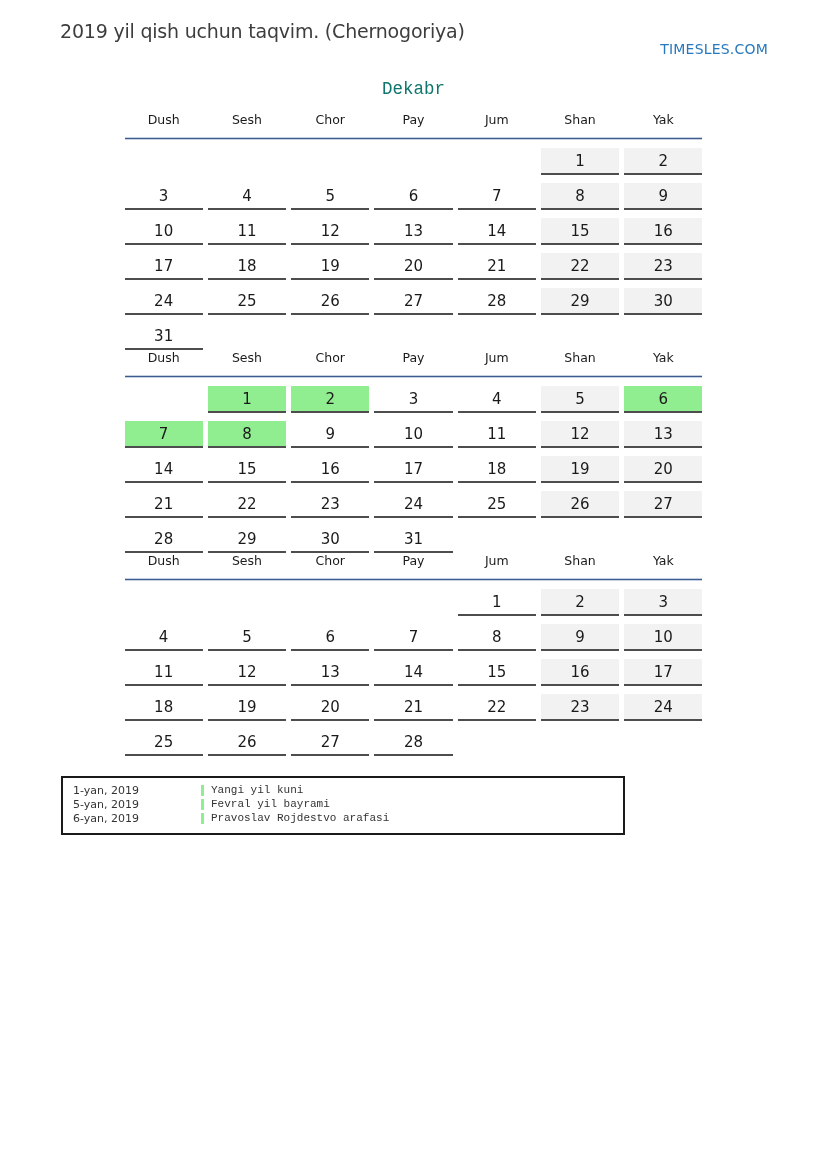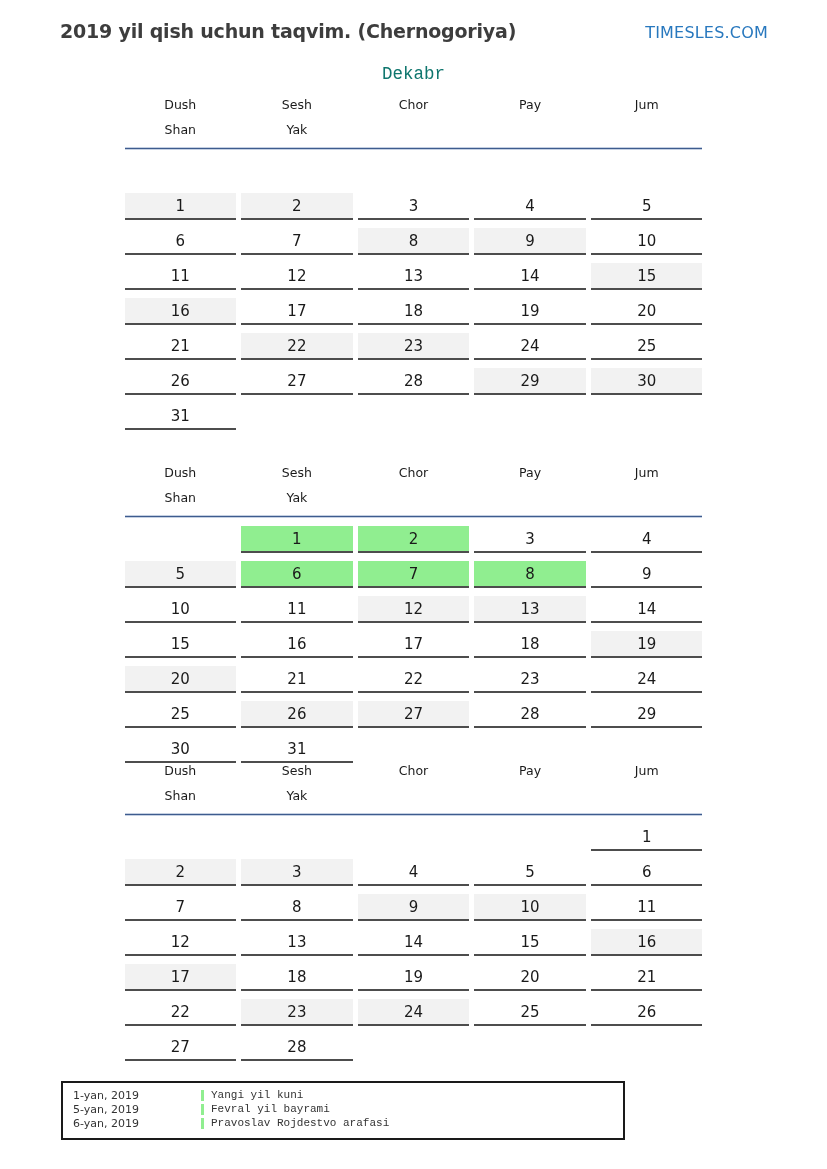--- a/index.html
+++ b/index.html
@@ -9,36 +9,36 @@
     margin: 0 auto;
     font-family: "DejaVu Sans", "Liberation Sans", sans-serif;
     color: #1a1a1a;
     overflow: hidden;
   }
   .top {
     display: flex; justify-content: space-between; align-items: flex-start;
     padding: 20px 59px 0 60px;
   }
   .page-title {
-    font-size: 19px; font-weight: 700; color: #3d3d3d; letter-spacing: -0.2px;
+    font-size: 19px; font-weight: 400; color: #3d3d3d; letter-spacing: -0.2px;
   }
   .site-link {
-    font-size: 16px; color: #2878be; text-decoration: none; margin-top: 3px;
+    font-size: 14px; color: #2878be; text-decoration: none; margin-top: 21px;
     letter-spacing: 0.2px;
   }
   .months { width: 578px; margin: 0 auto; }
   .month-title {
     text-align: center; color: #0f766e; font-size: 17.5px; font-weight: 400;
     margin: 27px 0 13px 0;
     font-family: Liberation Mono, monospace;
   }
   .month:first-child .month-title { margin-top: 22px; }
   .cal {
     display: grid;
-    grid-template-columns: repeat(5, 1fr);
+    grid-template-columns: repeat(7, 1fr);
     column-gap: 5px; row-gap: 8px;
   }
   .wd {
     text-align: center; font-size: 12.5px; color: #1a1a1a; padding-bottom: 2px;
   }
   .rule {
     grid-column: 1 / -1;
     height: 3px; background: #3e5c8e;
     border-top: 1px solid #c5d0e2; border-bottom: 1px solid #c5d0e2;
   }

